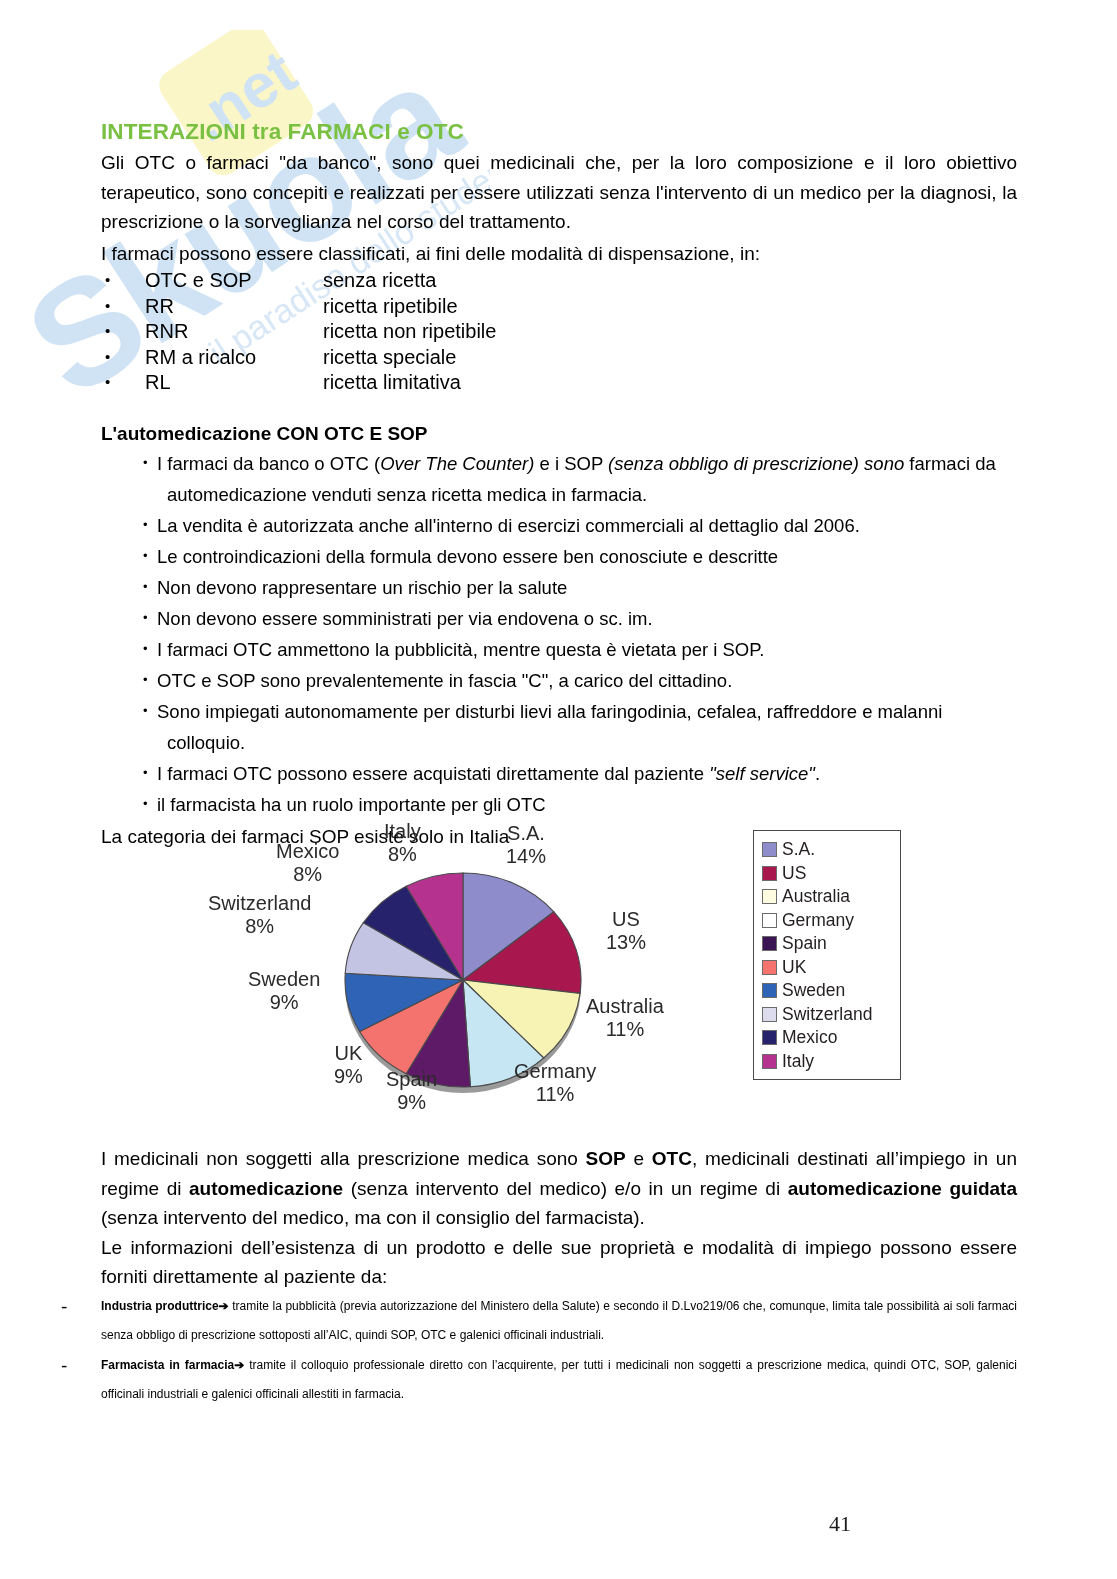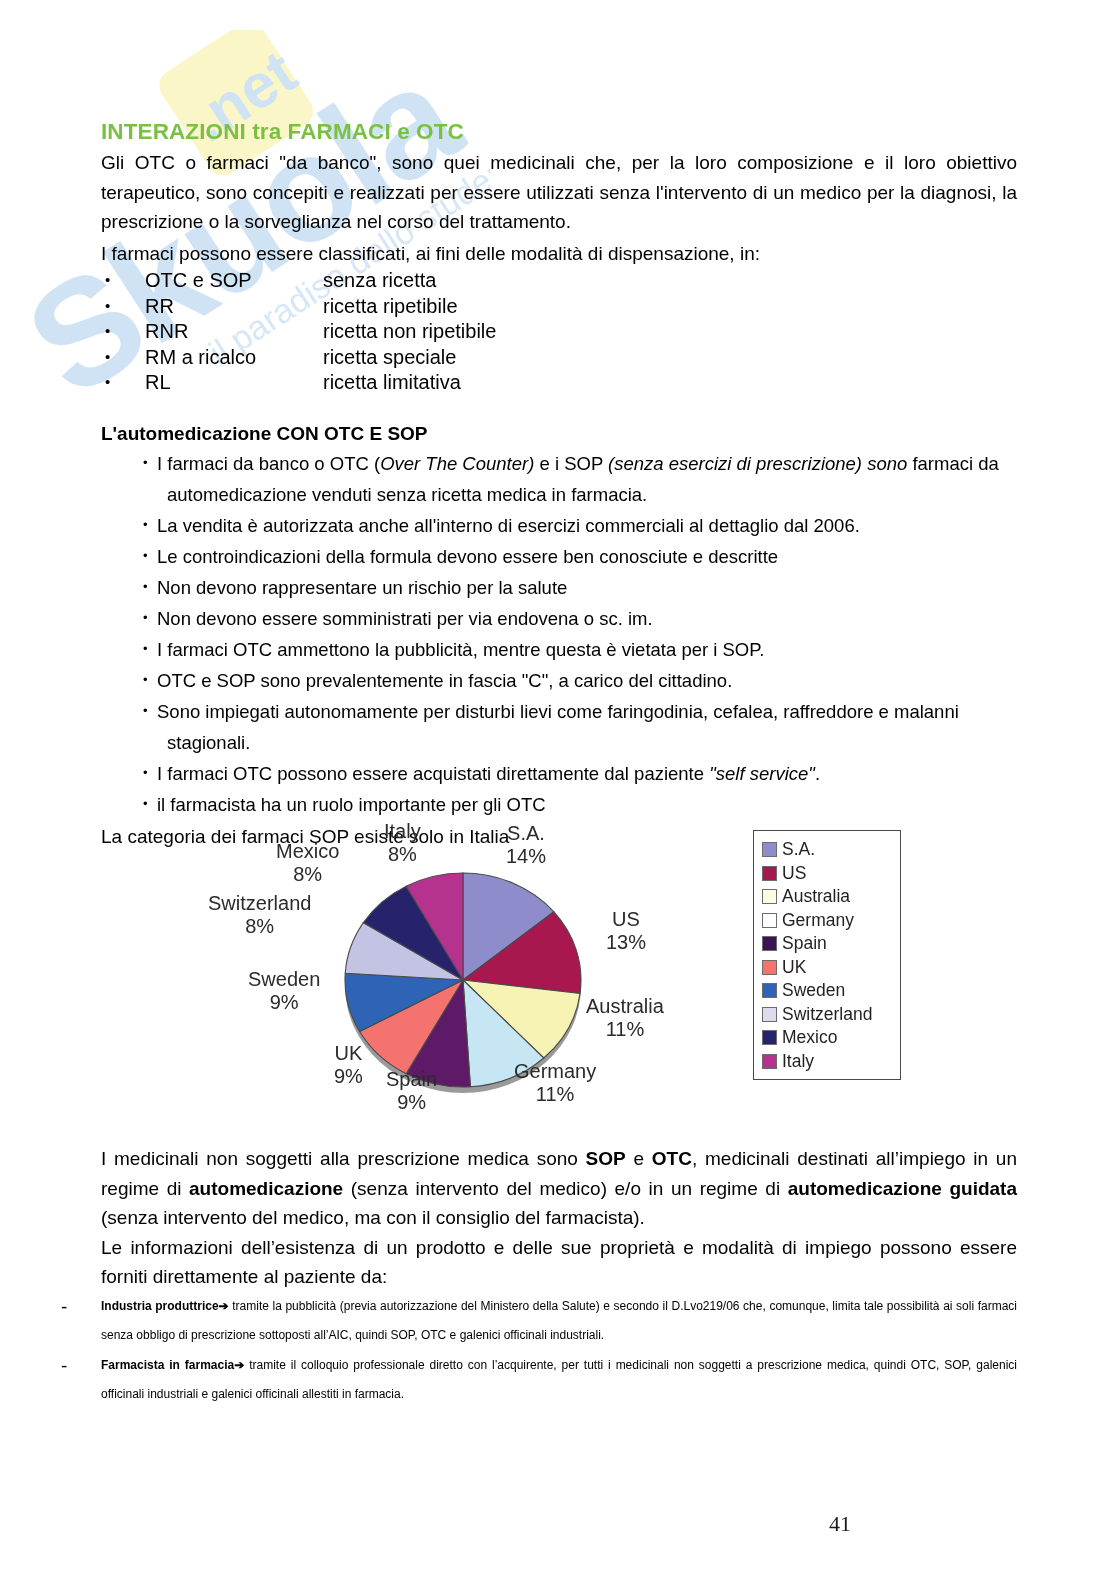--- a/index.html
+++ b/index.html
@@ -242,28 +242,28 @@
         <li><span class="code-col">OTC e SOP</span><span>senza ricetta</span></li>
         <li><span class="code-col">RR</span><span>ricetta ripetibile</span></li>
         <li><span class="code-col">RNR</span><span>ricetta non ripetibile</span></li>
         <li><span class="code-col">RM a ricalco</span><span>ricetta speciale</span></li>
         <li><span class="code-col">RL</span><span>ricetta limitativa</span></li>
       </ul>
 
     <h2 class="sub">L'automedicazione CON OTC E SOP</h2>
 
     <ul class="l2" id="auto-list">
-        <li><span>I farmaci da banco o OTC (</span><i>Over The Counter)</i><span> e i SOP </span><i>(senza esercizi di prescrizione) sono</i><span> farmaci da</span><span class="cont">automedicazione venduti senza ricetta medica in farmacia.</span></li>
+        <li><span>I farmaci da banco o OTC (</span><i>Over The Counter)</i><span> e i SOP </span><i>(senza obbligo di prescrizione) sono</i><span> farmaci da</span><span class="cont">automedicazione venduti senza ricetta medica in farmacia.</span></li>
         <li><span>La vendita è autorizzata anche all'interno di esercizi commerciali al dettaglio dal 2006.</span></li>
         <li><span>Le controindicazioni della formula devono essere ben conosciute e descritte</span></li>
         <li><span>Non devono rappresentare un rischio per la salute</span></li>
         <li><span>Non devono essere somministrati per via endovena o sc. im.</span></li>
         <li><span>I farmaci OTC ammettono la pubblicità, mentre questa è vietata per i SOP.</span></li>
         <li><span>OTC e SOP sono prevalentemente in fascia "C", a carico del cittadino.</span></li>
-        <li><span>Sono impiegati autonomamente per disturbi lievi come faringodinia, cefalea, raffreddore e malanni</span><span class="cont">stagionali.</span></li>
+        <li><span>Sono impiegati autonomamente per disturbi lievi alla faringodinia, cefalea, raffreddore e malanni</span><span class="cont">colloquio.</span></li>
         <li><span>I farmaci OTC possono essere acquistati direttamente dal paziente </span><i>"self service"</i><span>.</span></li>
         <li><span>il farmacista ha un ruolo importante per gli OTC</span></li>
       </ul>
 
     <p class="para nj" style="margin-top:2px;">La categoria dei farmaci SOP esiste solo in Italia</p>
 
     <div id="figure">
 
       <div id="pie-wrap">
         <svg id="pie-svg" viewBox="0 0 420 318" width="420" height="318">

